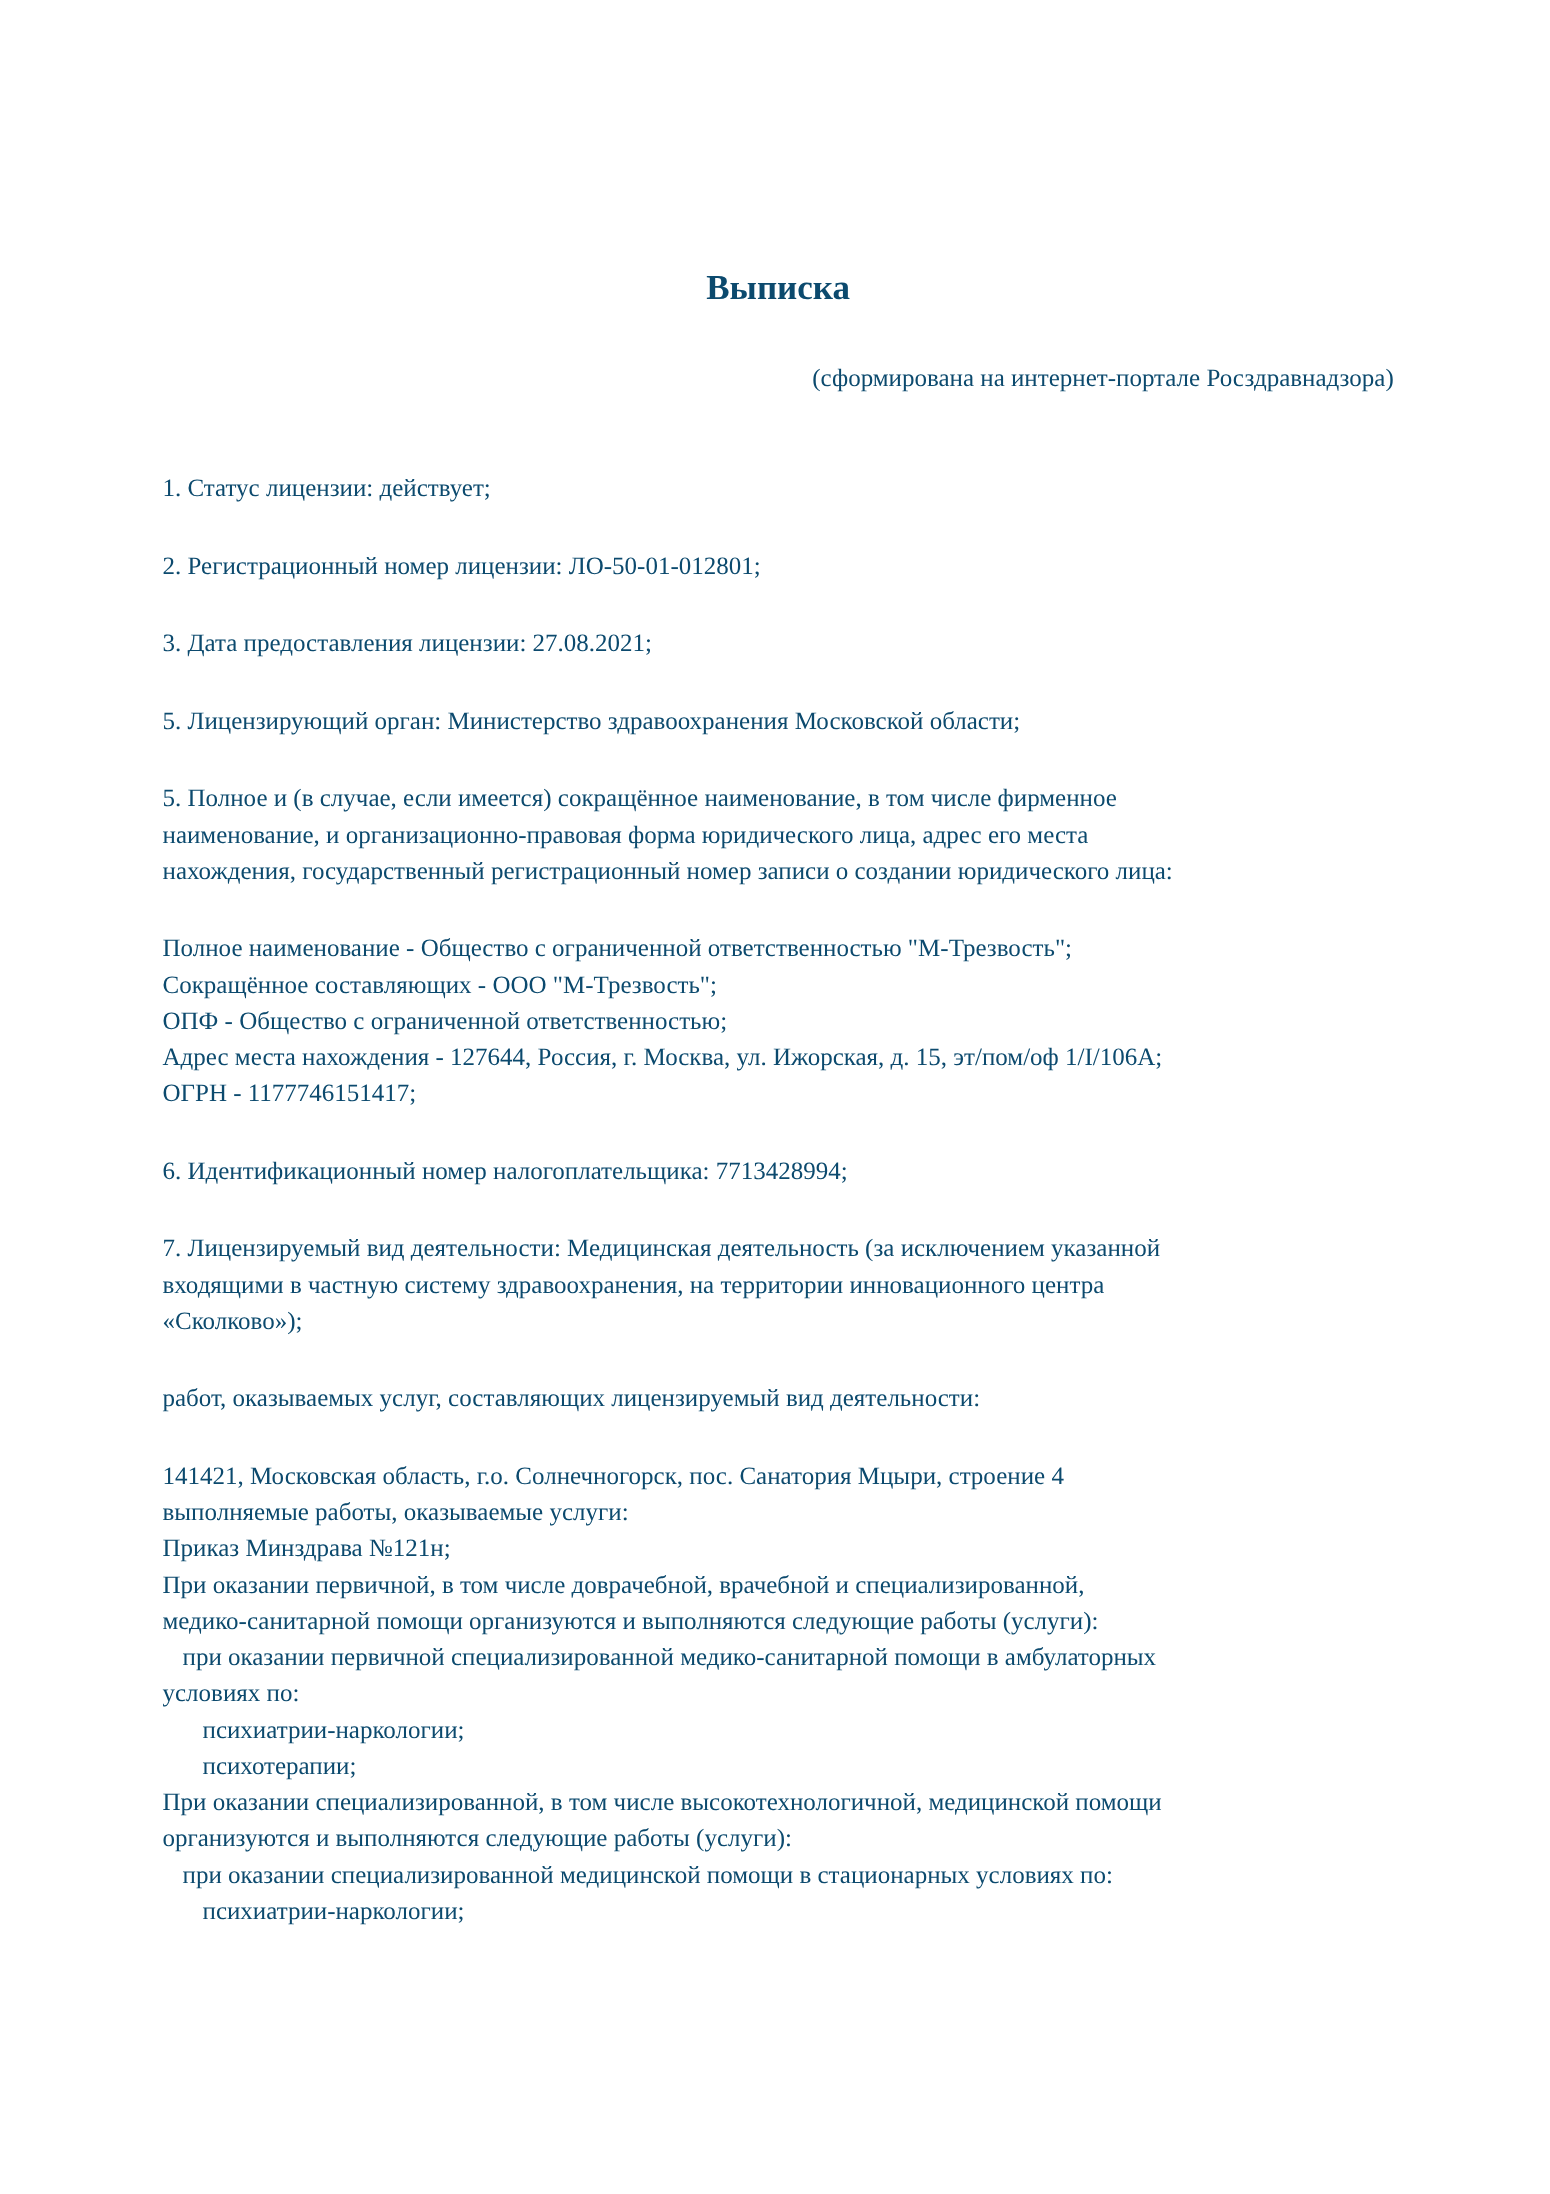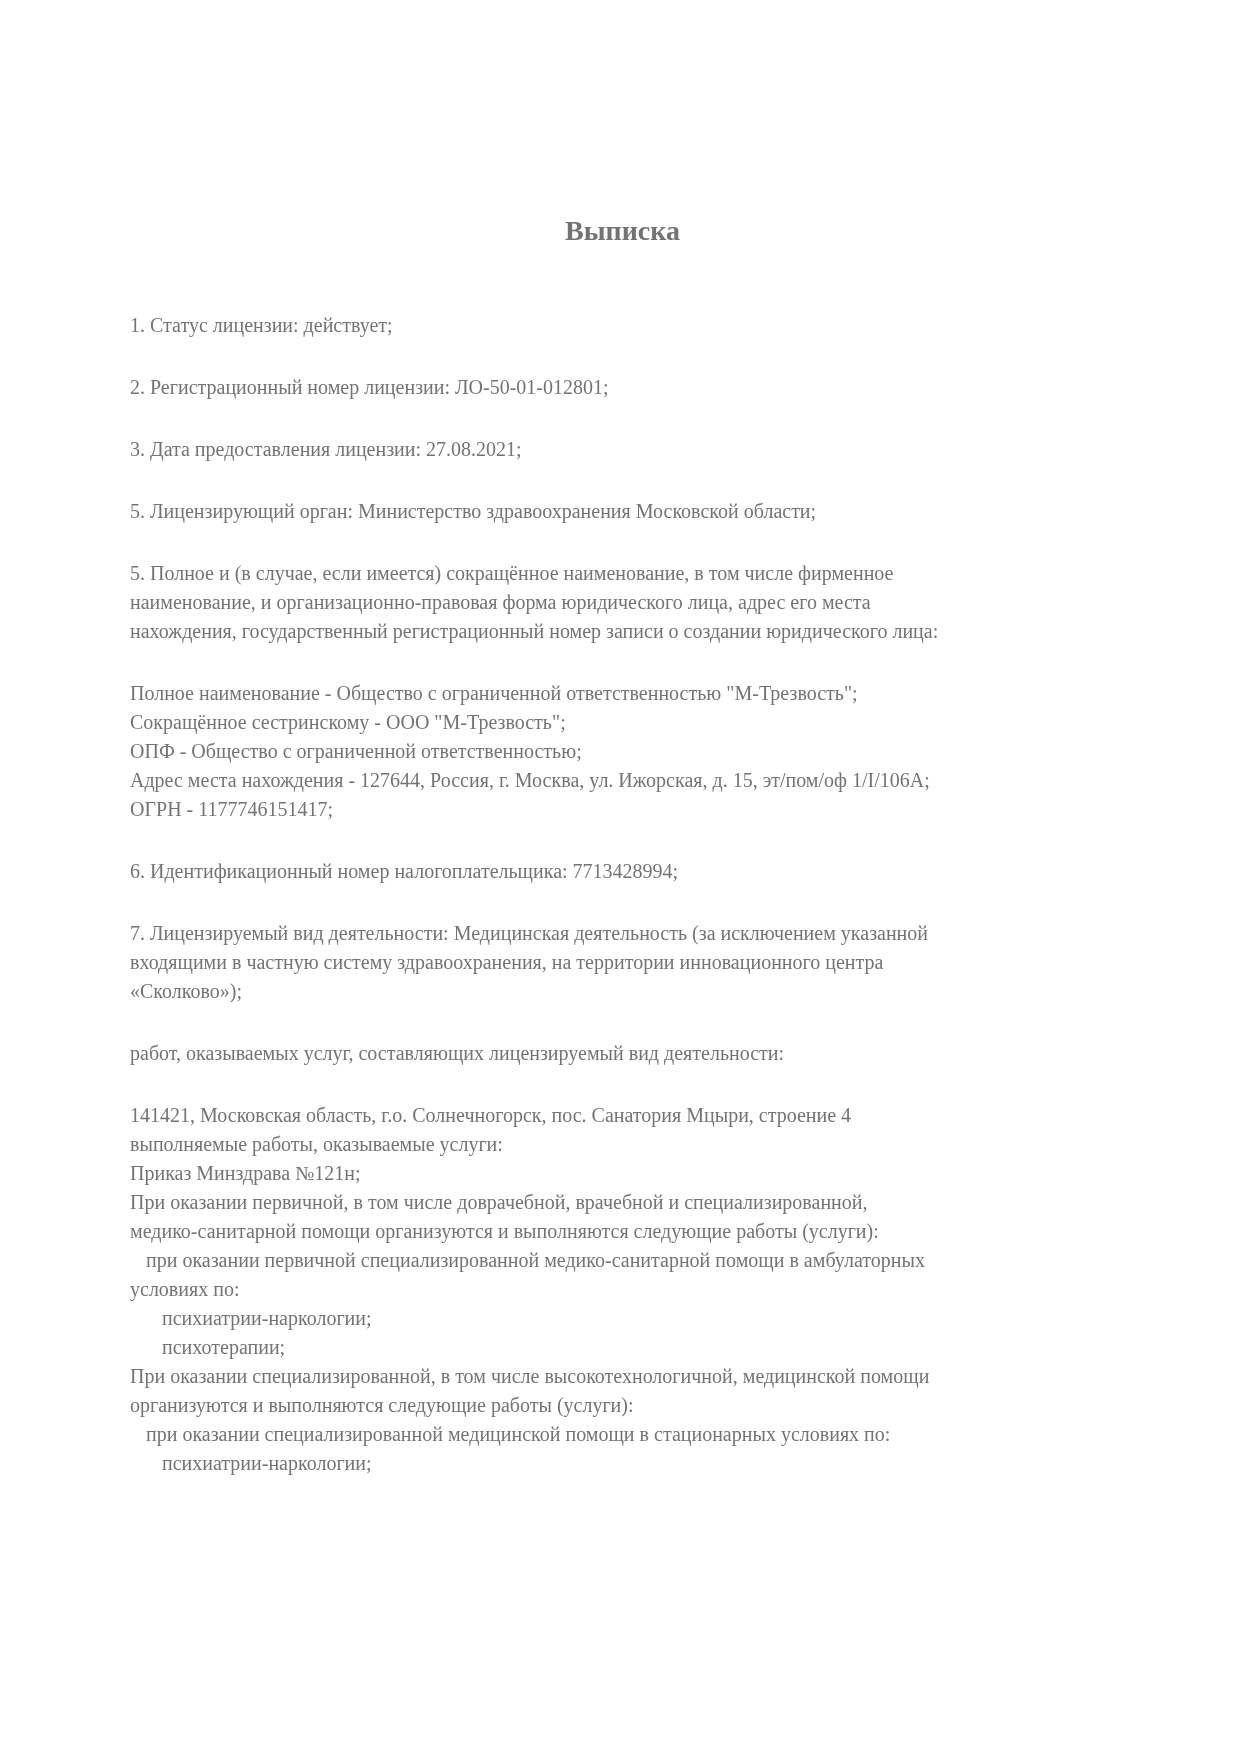--- a/index.html
+++ b/index.html
@@ -5,21 +5,21 @@
   html, body {
     margin: 0;
     padding: 0;
     background: #ffffff;
   }
   .page {
     position: relative;
     width: 1240px;
     height: 1661px;
     background: #ffffff;
-    color: #737373;
+    color: #0c4a6e;
     font-family: "Liberation Serif", "DejaVu Serif", serif;
     box-sizing: border-box;
     padding: 212px 100px 0 130px;
     overflow: hidden;
   }
   .title {
     text-align: center;
     font-weight: bold;
     font-size: 28px;
     line-height: 37px;
@@ -47,41 +47,42 @@
   .i1 { padding-left: 16px; }
   .i2 { padding-left: 32px; }
 </style>
 </head>
 <body>
 
 <div class="page">
   <div class="title">
     <div>Выписка</div>
   </div>
+  <div class="note">(сформирована на интернет-портале Росздравнадзора)</div>
   <div class="doc">
       <div class="block">
         <div class="line i0">1. Статус лицензии: действует;</div>
       </div>
       <div class="block">
         <div class="line i0">2. Регистрационный номер лицензии: ЛО-50-01-012801;</div>
       </div>
       <div class="block">
         <div class="line i0">3. Дата предоставления лицензии: 27.08.2021;</div>
       </div>
       <div class="block">
         <div class="line i0">5. Лицензирующий орган: Министерство здравоохранения Московской области;</div>
       </div>
       <div class="block">
         <div class="line i0">5. Полное и (в случае, если имеется) сокращённое наименование, в том числе фирменное</div>
         <div class="line i0">наименование, и организационно-правовая форма юридического лица, адрес его места</div>
         <div class="line i0">нахождения, государственный регистрационный номер записи о создании юридического лица:</div>
       </div>
       <div class="block">
         <div class="line i0">Полное наименование - Общество с ограниченной ответственностью "М-Трезвость";</div>
-        <div class="line i0">Сокращённое сестринскому - ООО "М-Трезвость";</div>
+        <div class="line i0">Сокращённое составляющих - ООО "М-Трезвость";</div>
         <div class="line i0">ОПФ - Общество с ограниченной ответственностью;</div>
         <div class="line i0">Адрес места нахождения - 127644, Россия, г. Москва, ул. Ижорская, д. 15, эт/пом/оф 1/I/106А;</div>
         <div class="line i0">ОГРН - 1177746151417;</div>
       </div>
       <div class="block">
         <div class="line i0">6. Идентификационный номер налогоплательщика: 7713428994;</div>
       </div>
       <div class="block">
         <div class="line i0">7. Лицензируемый вид деятельности: Медицинская деятельность (за исключением указанной</div>
         <div class="line i0">входящими в частную систему здравоохранения, на территории инновационного центра</div>

